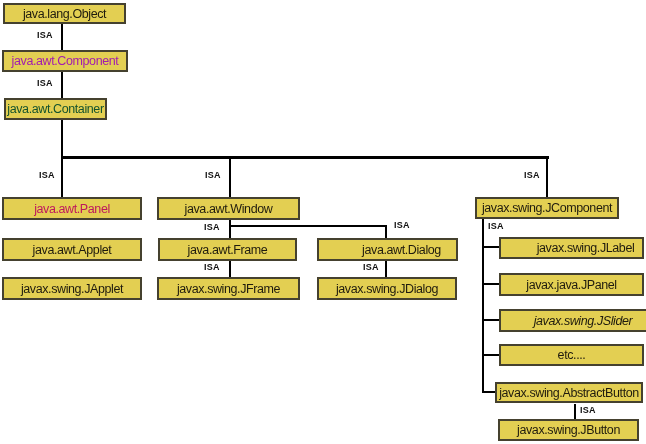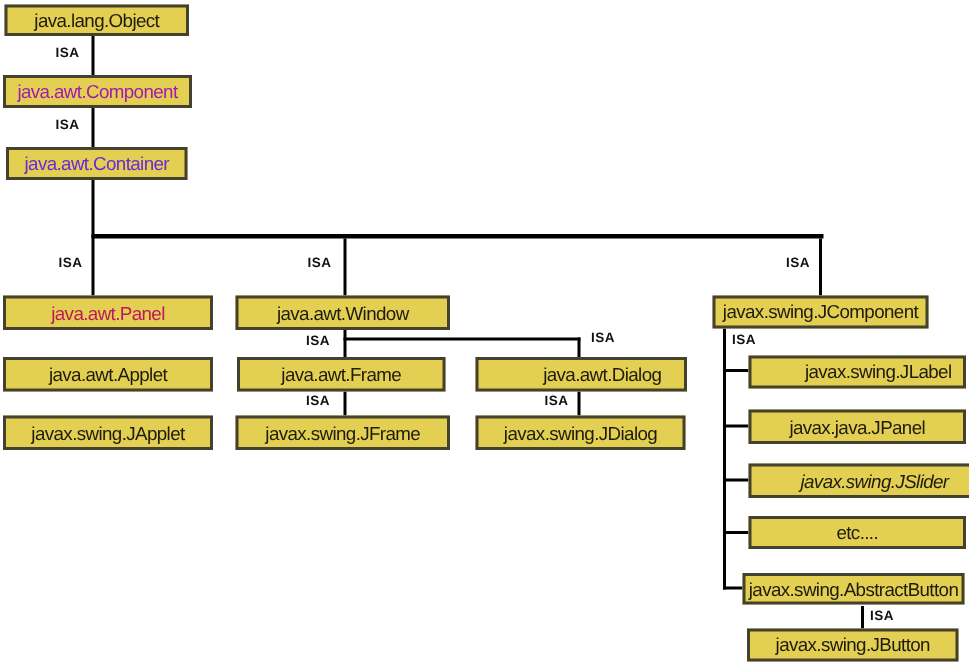--- a/index.html
+++ b/index.html
@@ -61,21 +61,21 @@
     <div class="line" style="background: rgb(0, 0, 0); left: 385px; top: 261px; width: 2px; height: 16px;"></div>
     <div class="line" style="background: rgb(0, 0, 0); left: 482px; top: 219px; width: 2px; height: 174px;"></div>
     <div class="line" style="background: rgb(0, 0, 0); left: 482px; top: 246px; width: 17px; height: 2px;"></div>
     <div class="line" style="background: rgb(0, 0, 0); left: 482px; top: 283px; width: 17px; height: 2px;"></div>
     <div class="line" style="background: rgb(0, 0, 0); left: 482px; top: 319px; width: 17px; height: 2px;"></div>
     <div class="line" style="background: rgb(0, 0, 0); left: 482px; top: 354px; width: 17px; height: 2px;"></div>
     <div class="line" style="background: rgb(0, 0, 0); left: 482px; top: 391px; width: 13px; height: 2px;"></div>
     <div class="line" style="background: rgb(0, 0, 0); left: 574px; top: 404px; width: 2px; height: 15px;"></div>
     <div class="node" style="background: rgb(227, 207, 82); border-color: rgb(69, 65, 47); color: rgb(31, 27, 14); left: 3px; top: 3px; width: 123px; height: 21px;">java.lang.Object</div>
     <div class="node" style="background: rgb(227, 207, 82); border-color: rgb(69, 65, 47); color: #a21caf; left: 2px; top: 50px; width: 126px; height: 22px;">java.awt.Component</div>
-    <div class="node" style="background: rgb(227, 207, 82); border-color: rgb(69, 65, 47); color: #6d28d9; left: 4px; top: 98px; width: 121px; height: 22px;">java.awt.Container</div>
+    <div class="node" style="background: rgb(227, 207, 82); border-color: rgb(69, 65, 47); color: #14532d; left: 4px; top: 98px; width: 103px; height: 22px;">java.awt.Container</div>
     <div class="node" style="background: rgb(227, 207, 82); border-color: rgb(69, 65, 47); color: #be185d; left: 2px; top: 197px; width: 140px; height: 23px;">java.awt.Panel</div>
     <div class="node" style="background: rgb(227, 207, 82); border-color: rgb(69, 65, 47); color: rgb(31, 27, 14); left: 2px; top: 238px; width: 140px; height: 23px;">java.awt.Applet</div>
     <div class="node" style="background: rgb(227, 207, 82); border-color: rgb(69, 65, 47); color: rgb(31, 27, 14); left: 2px; top: 277px; width: 140px; height: 23px;">javax.swing.JApplet</div>
     <div class="node" style="background: rgb(227, 207, 82); border-color: rgb(69, 65, 47); color: rgb(31, 27, 14); left: 157px; top: 197px; width: 143px; height: 23px;">java.awt.Window</div>
     <div class="node" style="background: rgb(227, 207, 82); border-color: rgb(69, 65, 47); color: rgb(31, 27, 14); left: 158px; top: 238px; width: 139px; height: 23px;">java.awt.Frame</div>
     <div class="node" style="background: rgb(227, 207, 82); border-color: rgb(69, 65, 47); color: rgb(31, 27, 14); left: 157px; top: 277px; width: 143px; height: 23px;">javax.swing.JFrame</div>
     <div class="node" style="background: rgb(227, 207, 82); border-color: rgb(69, 65, 47); color: rgb(31, 27, 14); left: 317px; top: 238px; width: 141px; height: 23px; padding-left: 28px;">java.awt.Dialog</div>
     <div class="node" style="background: rgb(227, 207, 82); border-color: rgb(69, 65, 47); color: rgb(31, 27, 14); left: 317px; top: 277px; width: 140px; height: 23px;">javax.swing.JDialog</div>
     <div class="node" style="background: rgb(227, 207, 82); border-color: rgb(69, 65, 47); color: rgb(31, 27, 14); left: 475px; top: 197px; width: 144px; height: 22px;">javax.swing.JComponent</div>
     <div class="node" style="background: rgb(227, 207, 82); border-color: rgb(69, 65, 47); color: rgb(31, 27, 14); left: 499px; top: 237px; width: 145px; height: 22px; padding-left: 28px;">javax.swing.JLabel</div>

